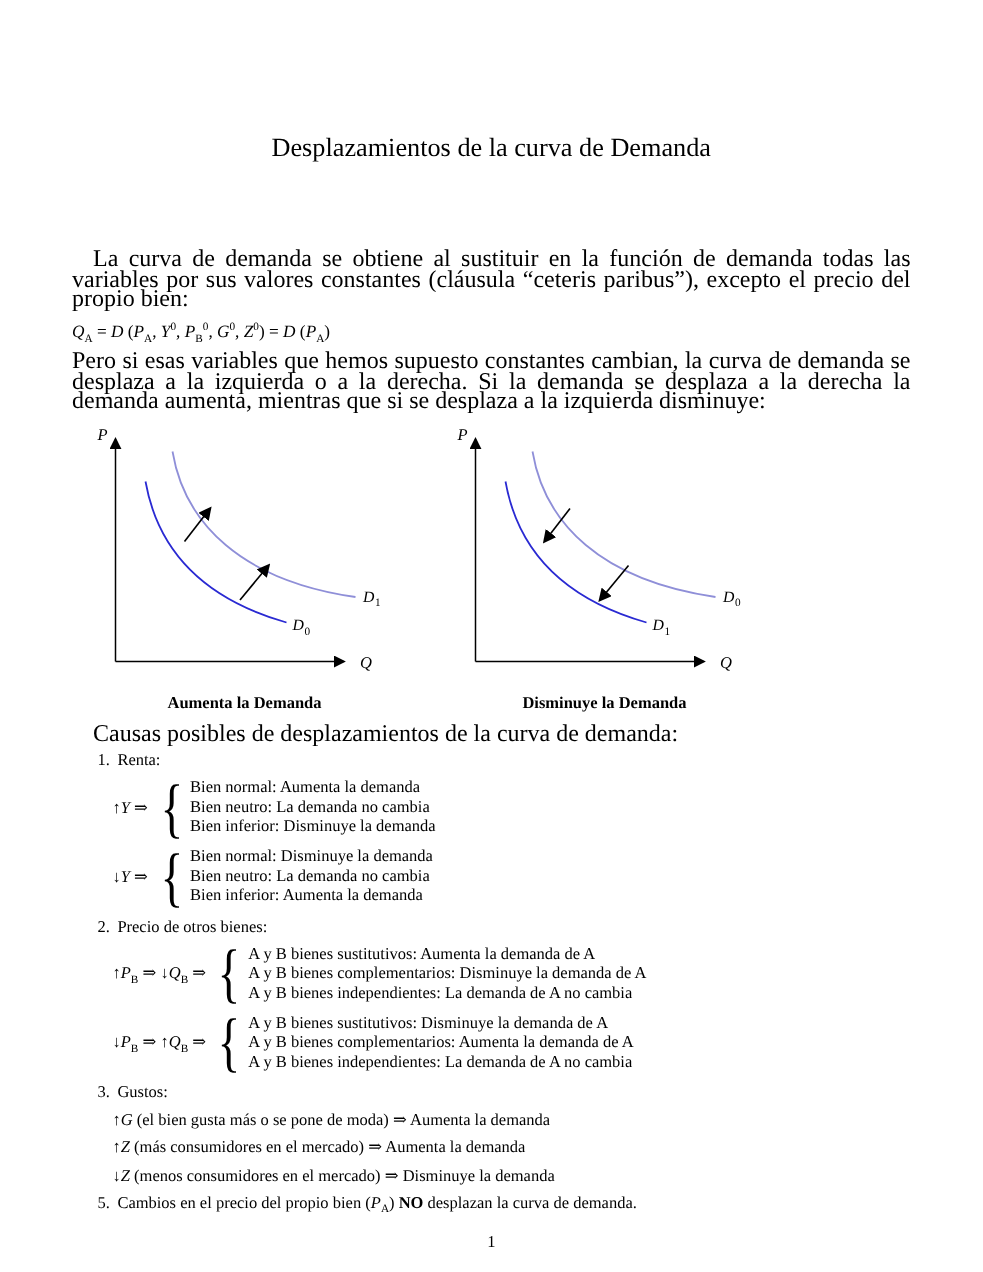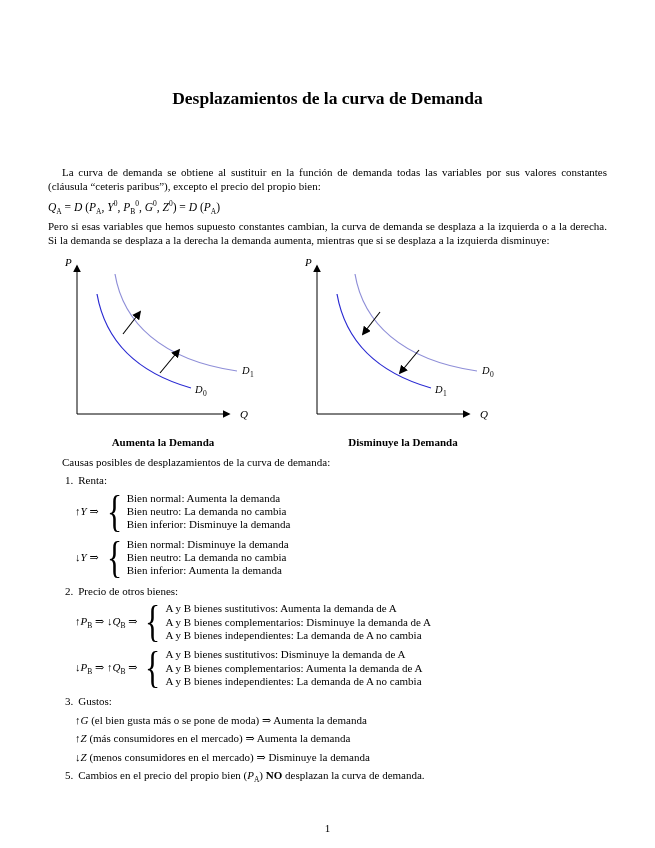--- a/index.html
+++ b/index.html
@@ -8,28 +8,28 @@
     width: 655px;
     height: 848px;
     margin: 0 auto;
     background: #ffffff;
     color: #000;
     font-family: "Liberation Serif", "DejaVu Serif", serif;
     overflow: hidden;
   }
   .content { padding: 0 48px; }
   .title {
-    font-weight: 700;
+    font-weight: 400;
     font-size: 17.5px;
     text-align: center;
     margin: 0;
     padding-top: 88px;
   }
   .body {
-    font-size: 11px;
+    font-size: 16px;
     line-height: 13.6px;
     text-align: justify;
     margin: 0;
   }
   .p1 { margin-top: 57px; text-indent: 14px; }
   .p2 { margin-top: 4px; }
   .formula {
     text-align: left;
     font-size: 11.5px;
     margin: 6px 0 4px 0;

